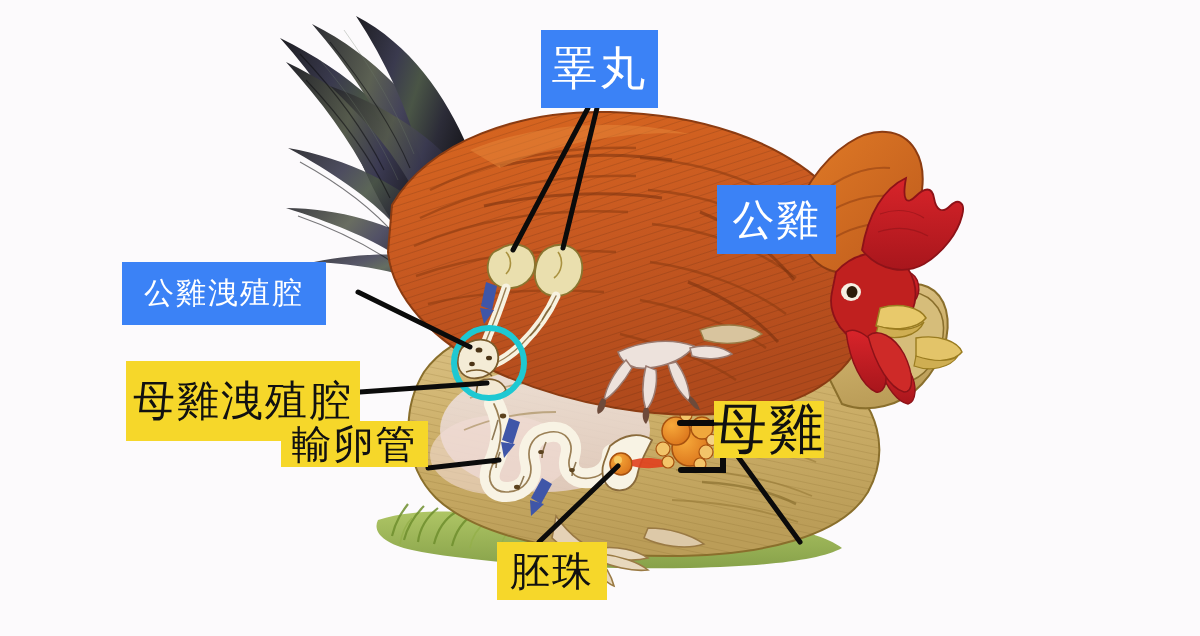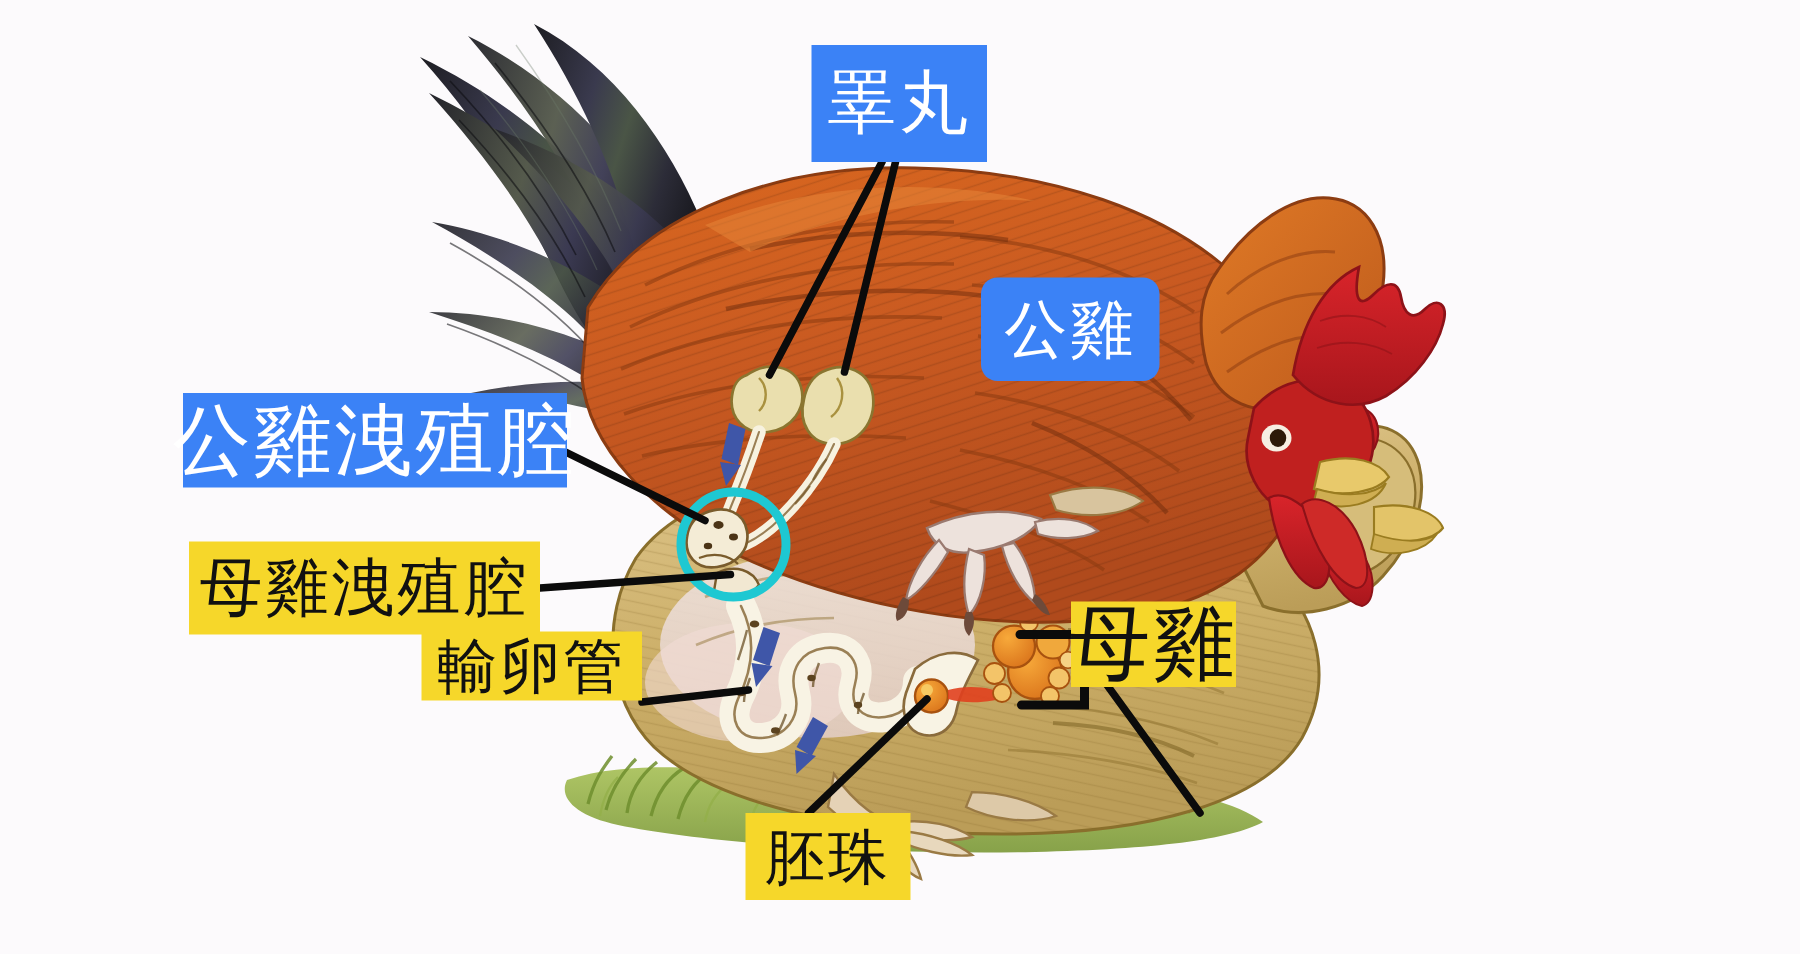--- a/index.html
+++ b/index.html
@@ -27,23 +27,23 @@
   }
   .label.dark{
     background:#3b82f6;
     color:#ffffff;
   }
   .label.yellow{
     background:#f6d72a;
     color:#111111;
   }
   .lbl-testis   { left:541px; top:30px;  width:117px; height:78px;  font-size:46px; }
-  .lbl-rooster  { left:654px; top:185px; width:119px; height:69px;  font-size:42px;border-radius:11px; }
-  .lbl-mcloaca  { left:122px; top:262px; width:256px; height:63px;  font-size:52px;text-align:center; }
-  .lbl-fcloaca  { left:126px; top:361px; width:234px; height:62px;  font-size:42px; }
+  .lbl-rooster  { left:717px; top:185px; width:119px; height:69px;  font-size:42px; }
+  .lbl-mcloaca  { left:122px; top:262px; width:204px; height:63px;  font-size:30px;text-align:center; }
+  .lbl-fcloaca  { left:126px; top:361px; width:234px; height:80px;  font-size:42px; }
   .lbl-oviduct  { left:281px; top:421px; width:147px; height:46px;  font-size:40px; }
   .lbl-hen      { left:714px; top:401px; width:110px; height:57px;  font-size:54px; }
   .lbl-ovum     { left:449px; top:542px; width:110px; height:58px;  font-size:40px;margin-left:48px; }
   .lbl-uterus   { left:746px; top:542px; width:110px; height:58px;  font-size:40px; }
 </style>
 </head>
 <body>
 
 <div id="stage">
 

